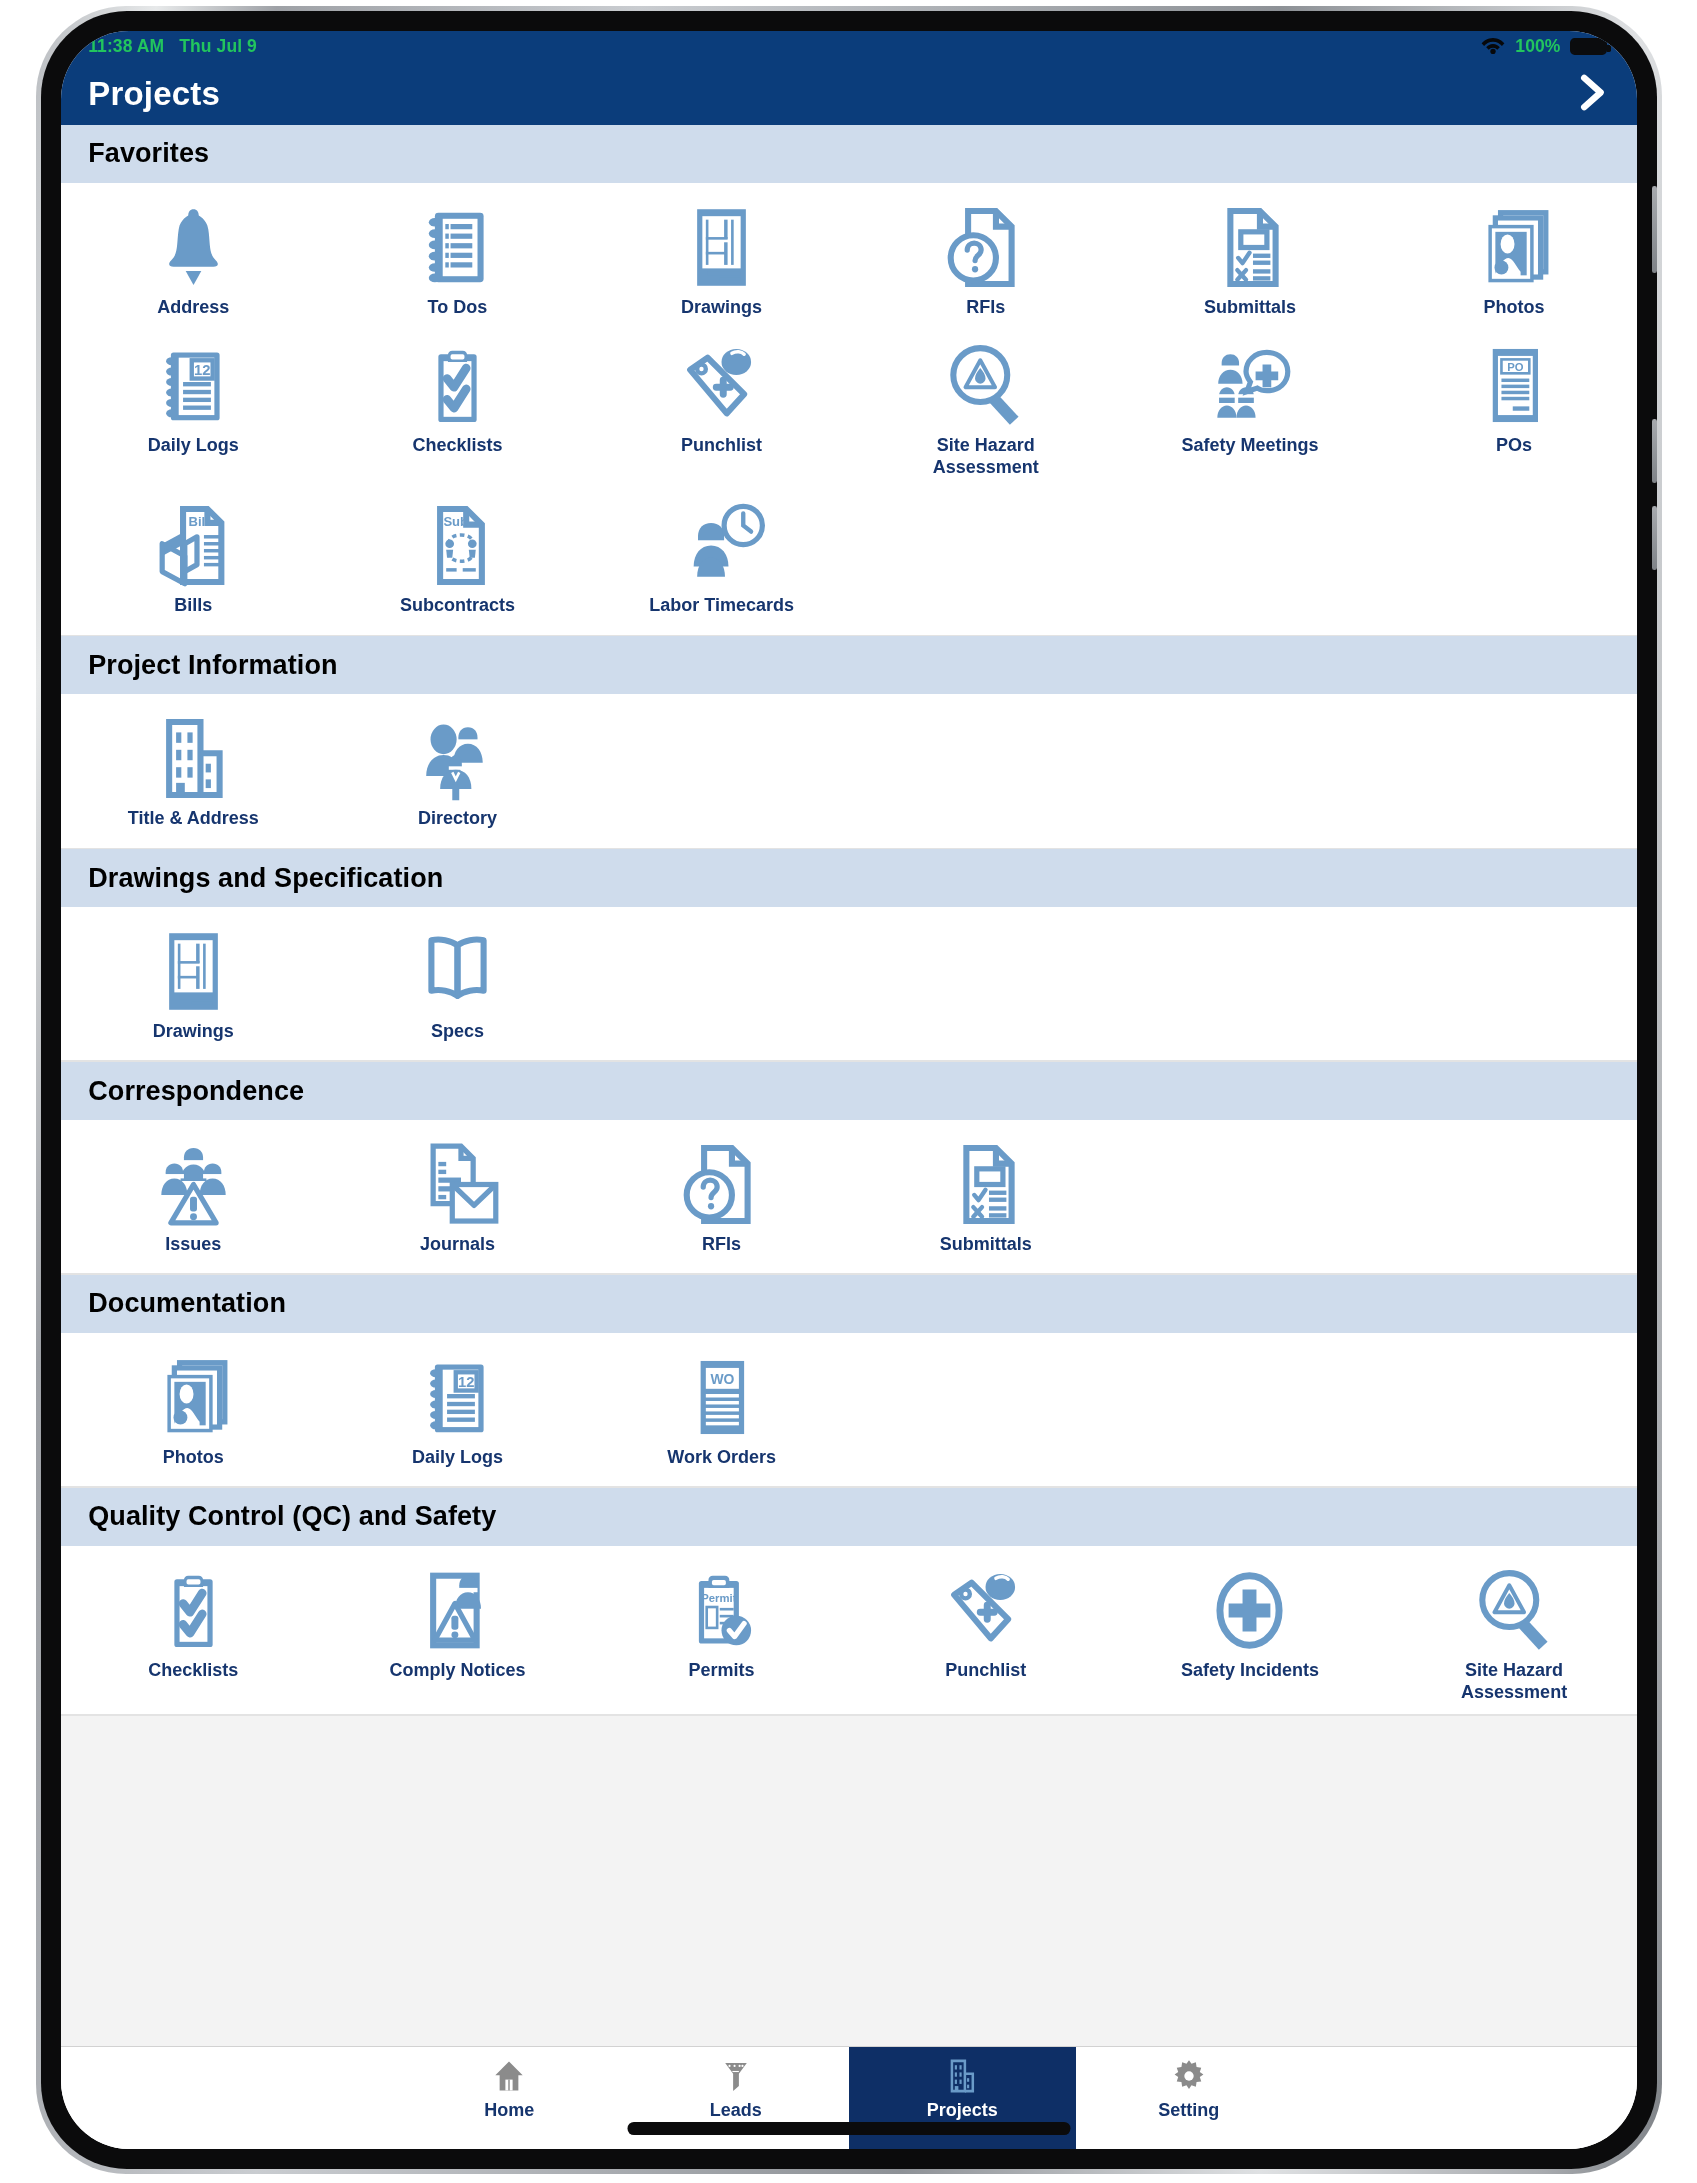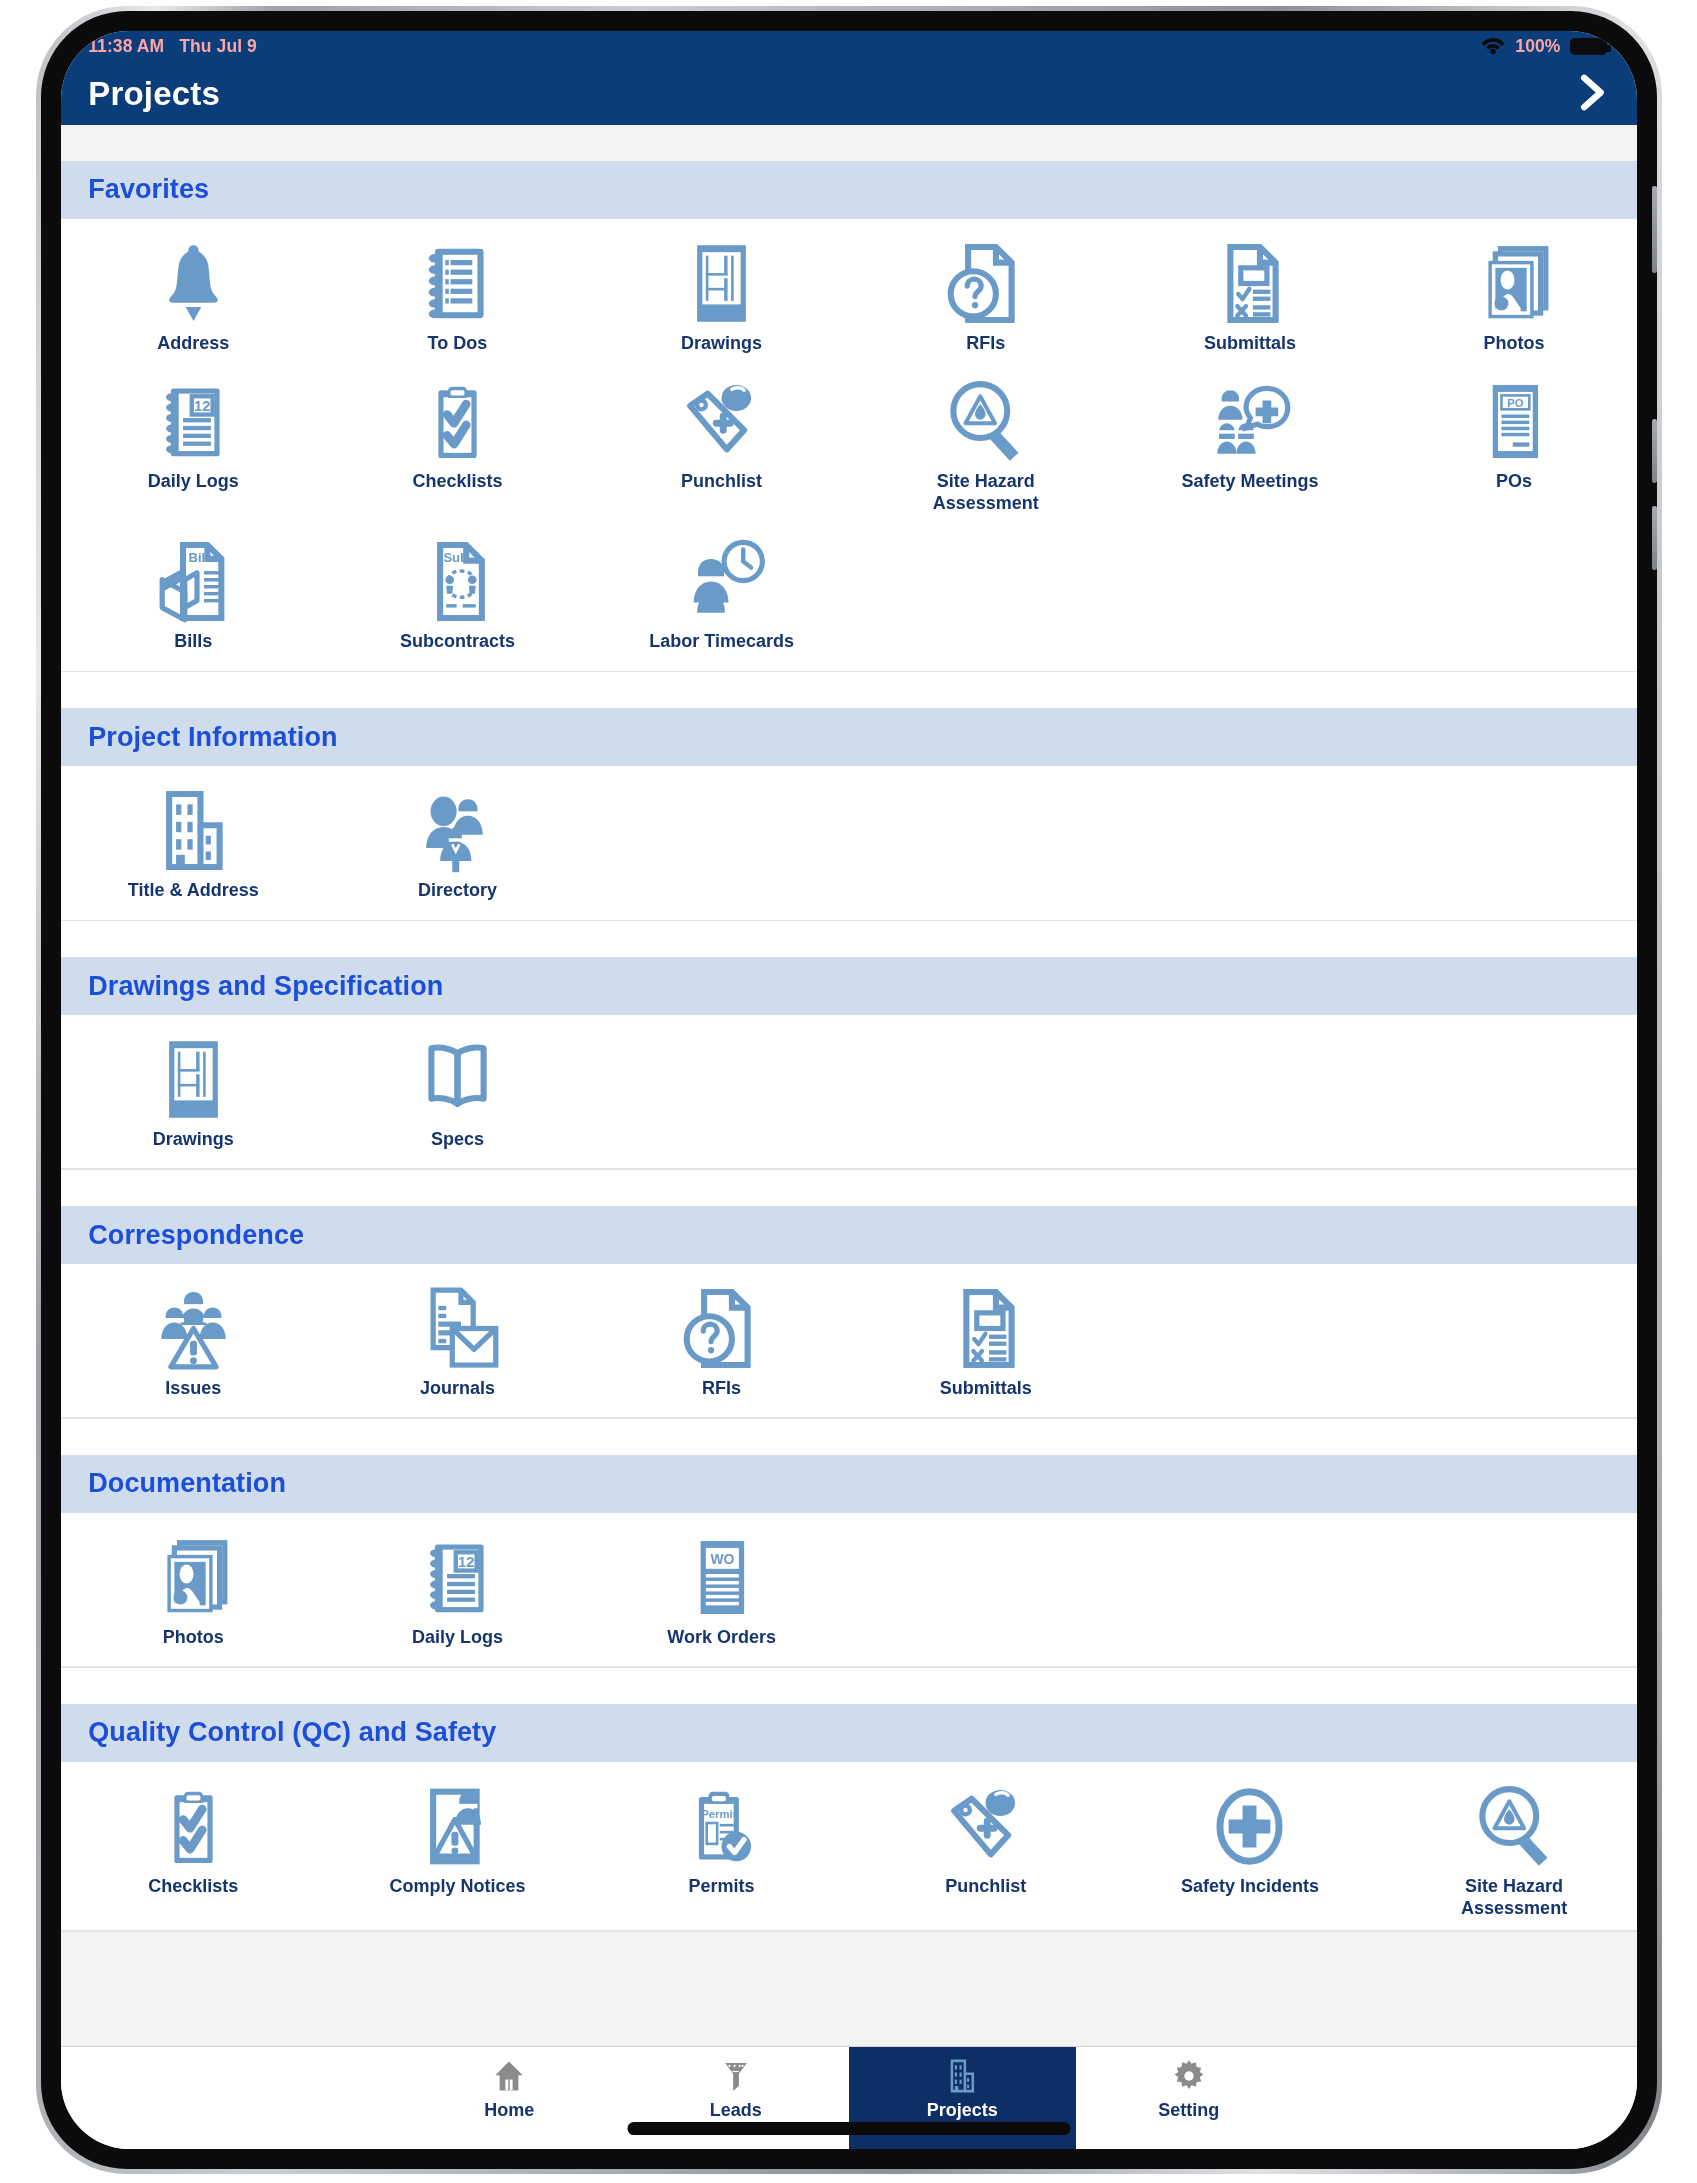--- a/index.html
+++ b/index.html
@@ -53,21 +53,21 @@
   .side-btn { position: absolute; background: linear-gradient(180deg,#a7aaae,#7f8388); border-radius: 2.3px; }
   #btn-power { right: -0.6px; top: 175px; width: 5.2px; height: 87px; }
   #btn-vol-up { right: -0.6px; top: 408px; width: 5.2px; height: 64px; }
   #btn-vol-dn { right: -0.6px; top: 495px; width: 5.2px; height: 64px; }
 
   
   #status-bar {
     height: 31.5px; background: #0b3d7b;
     display: flex; align-items: center;
     padding: 0 30px 0 27px;
-    color: #fca5a5; font-size: 17.5px; font-weight: 600;
+    color: #22c55e; font-size: 17.5px; font-weight: 600;
     letter-spacing: 0.1px;
   }
   #status-left { display: flex; align-items: baseline; gap: 15px; }
   #status-right { margin-left: auto; display: flex; align-items: center; gap: 9.3px; }
   #battery-shell {
     width: 37px; height: 17.5px; border: 2.3px solid #0b0c0e; border-radius: 4.7px;
     position: relative; display: flex; align-items: center;
   }
   #battery-shell::after {
     content: ""; position: absolute; right: -6.4px; top: 5.2px;
@@ -88,25 +88,24 @@
     position: absolute;
     left: 0; right: 0;
     top: 94px; bottom: 103px;
     background: #f3f3f3;
     overflow: hidden;
   }
   #content-inner { width: 1585px; background: #ffffff; }
 
   .section-header {
     background: #cfdcec;
-    color: #1d4ed8;
+    color: #000000;
     font-size: 27px; font-weight: 700;
     padding: 13.4px 0 13.4px 27px;
     letter-spacing: 0.1px;
-    margin-top: 36px;
   }
   .section-divider { height: 1.7px; background: #e3e3e3; }
 
   .tile-grid {
     display: grid;
     grid-template-columns: repeat(6, 1fr);
     background: #ffffff;
     padding: 8.2px 0 7px 0;
   }
   .tile {

